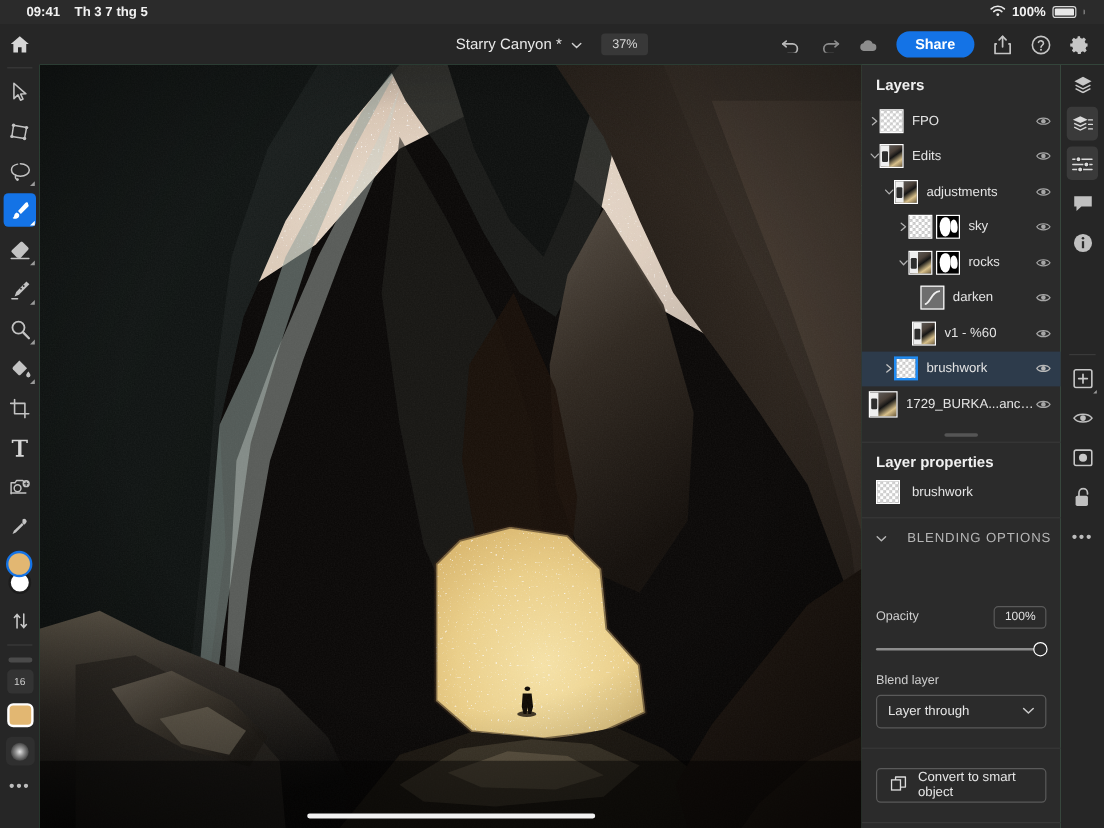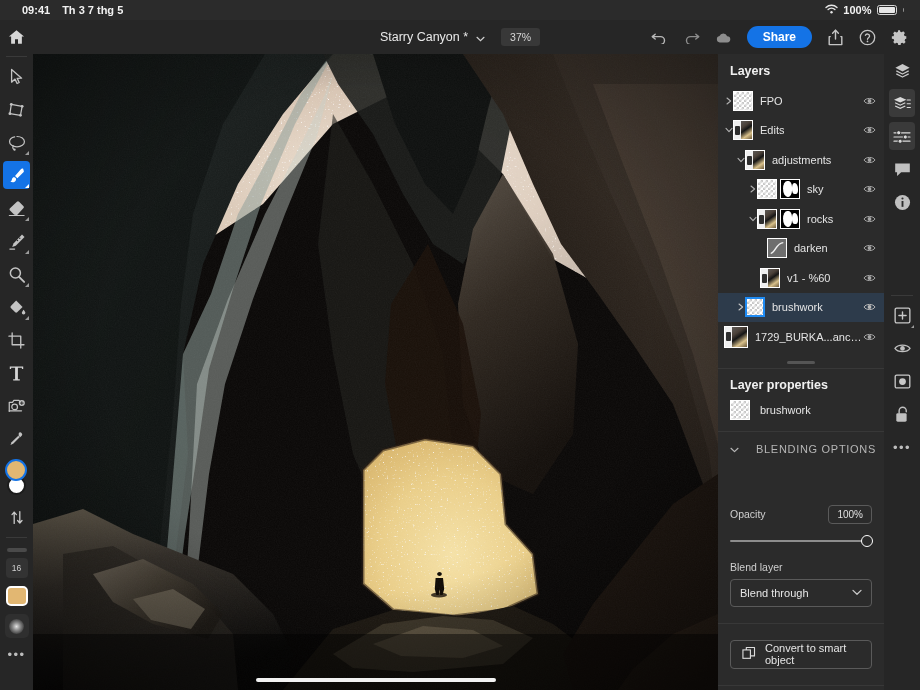--- a/index.html
+++ b/index.html
@@ -702,21 +702,21 @@
       <span class="fld-label">Opacity</span>
       <span class="opacity-box">100%</span>
     </div>
     <div class="slider">
       <span class="slider-track"></span>
       <span class="slider-knob"></span>
     </div>
 
     <div class="fld-label" style="margin-top:14px;">Blend layer</div>
     <div class="select">
-      <span>Blend through</span>
+      <span>Layer through</span>
       <span class="chev">
         <svg width="10" height="7" viewBox="0 0 10 7">
             <path d="M1 1.4 L5 5.2 L9 1.4" stroke="#c8c8c8" stroke-width="1.3" fill="none" stroke-linecap="round" stroke-linejoin="round"></path>
           </svg>
       </span>
     </div>
 
     <div class="sec-div" style="margin-top:16px;"></div>
 
     <div class="btn" style="margin-top:16px;">

